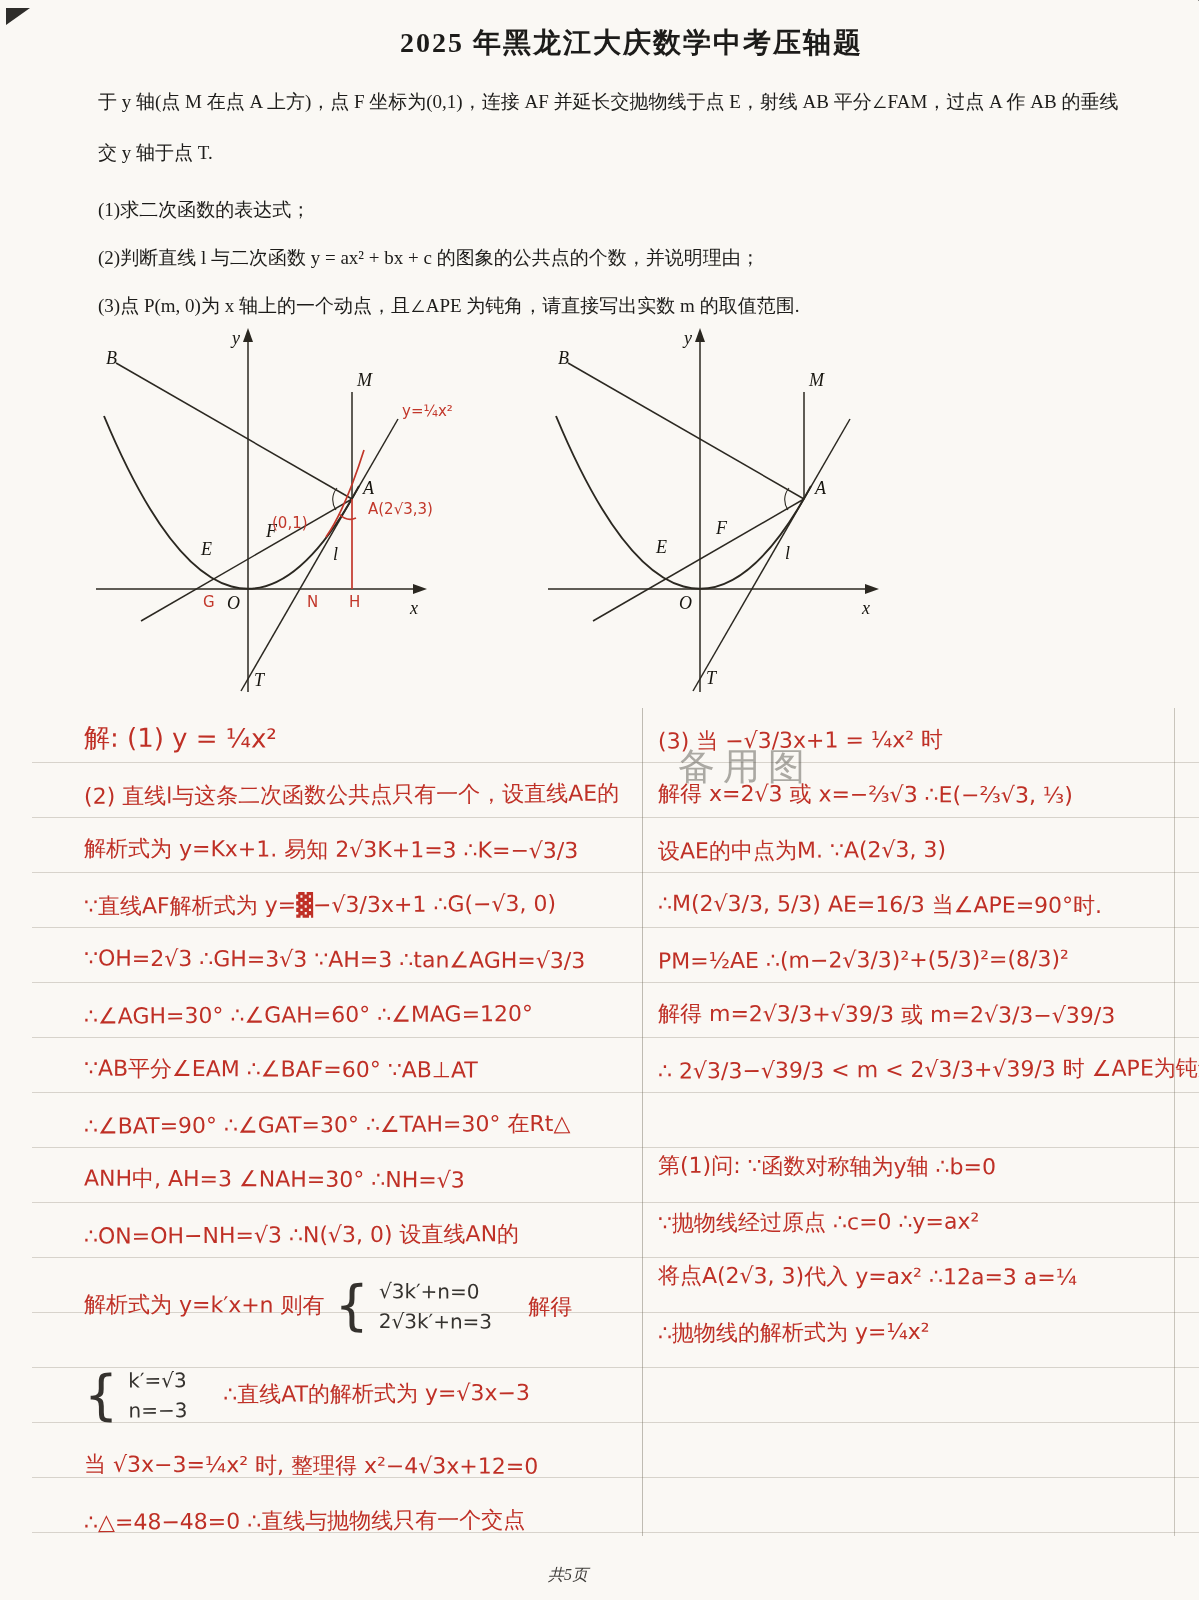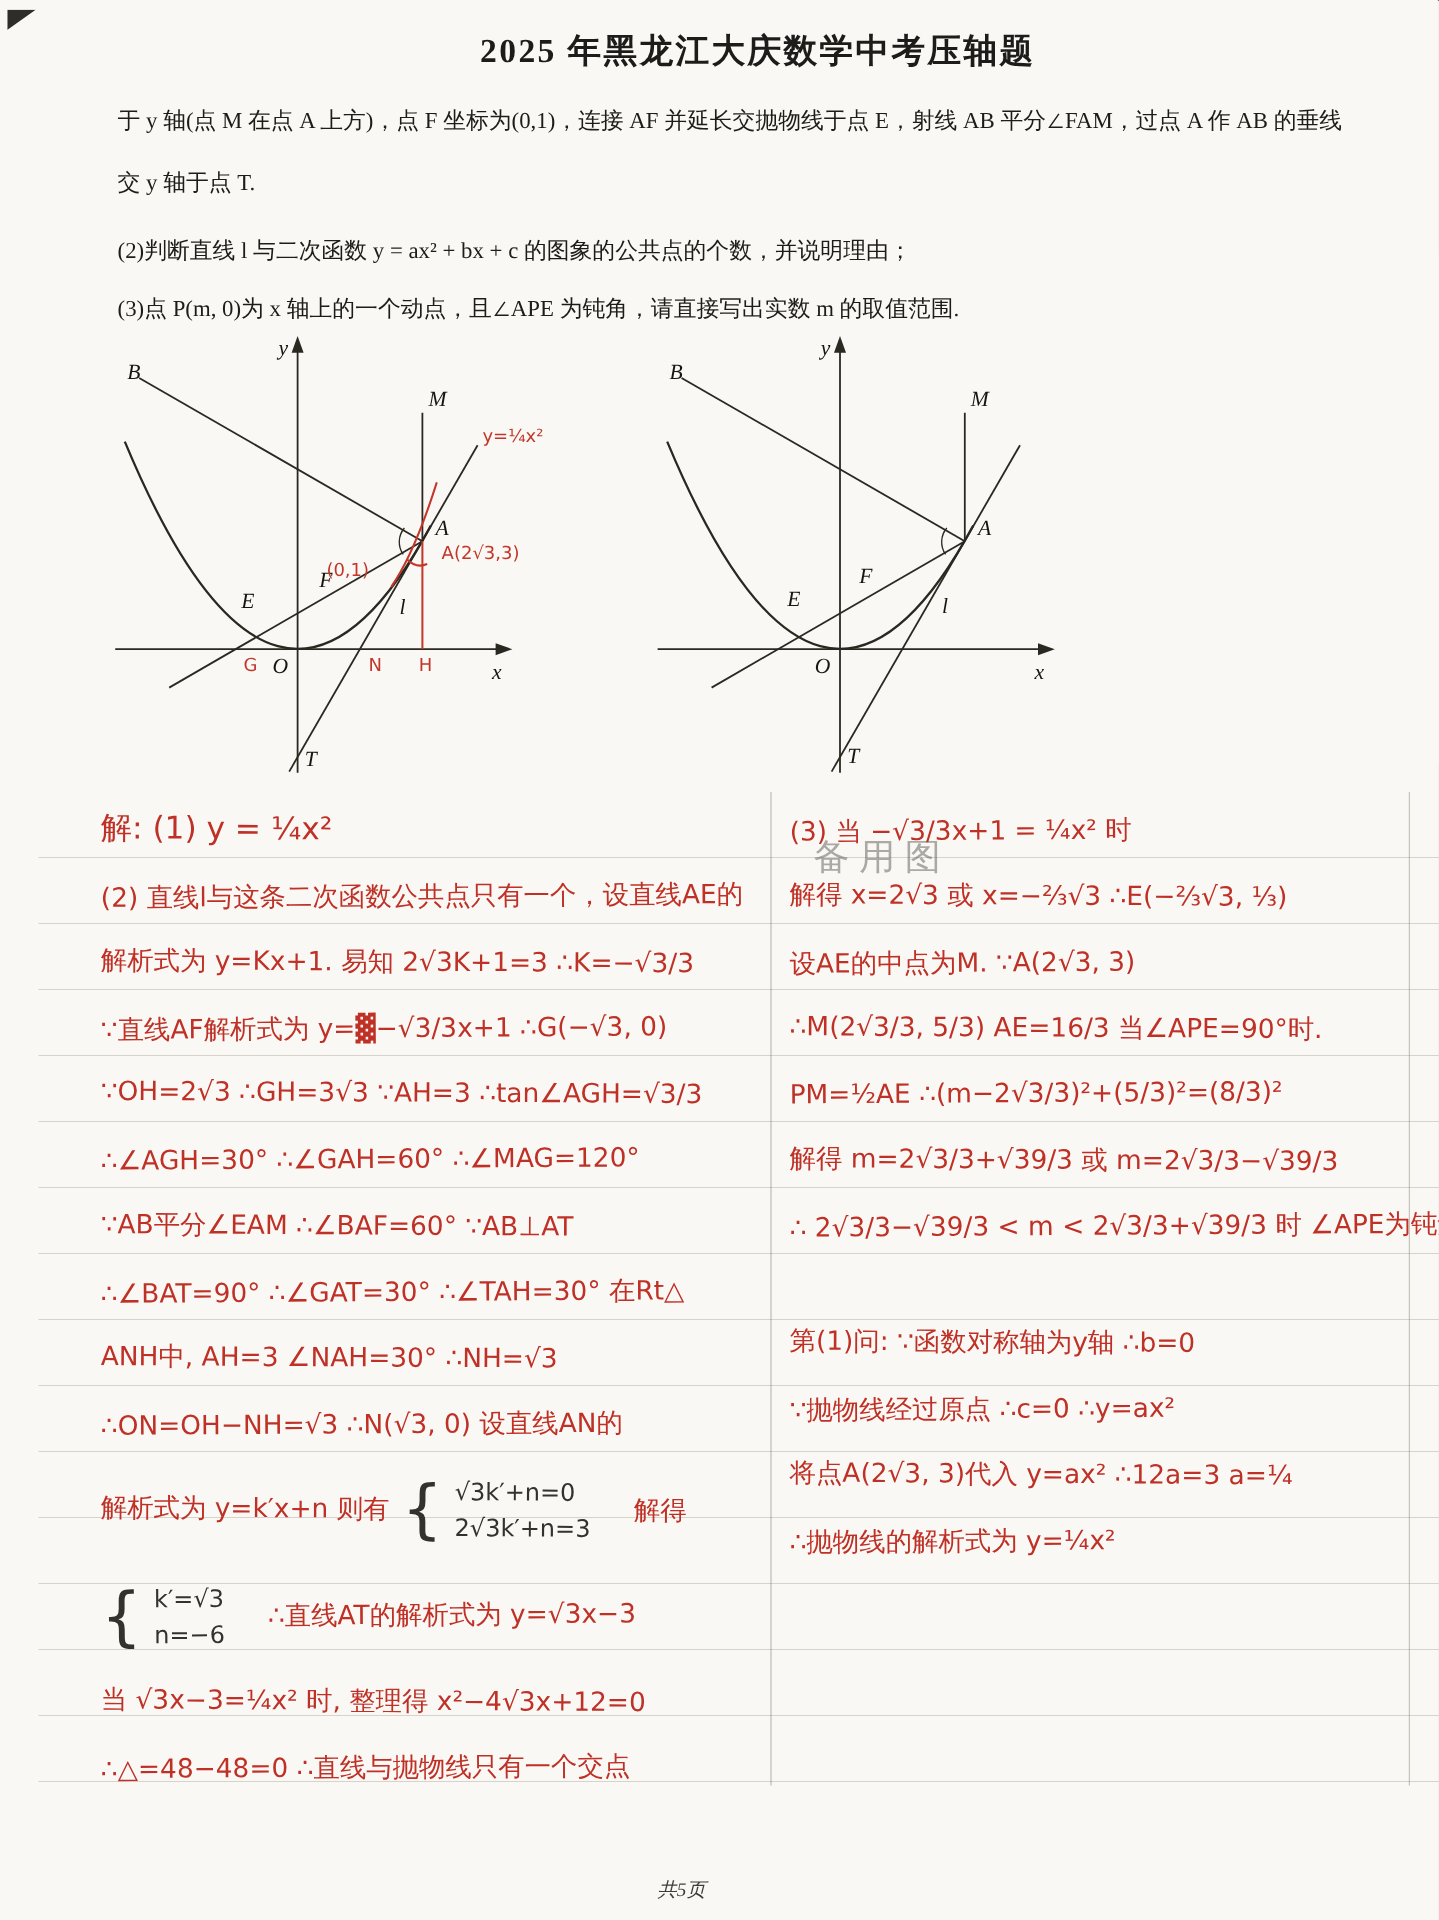--- a/index.html
+++ b/index.html
@@ -53,41 +53,42 @@
   .line:nth-child(2n)   { transform:rotate(-0.35deg); }
   .line:nth-child(2n+1) { transform:rotate(0.3deg); }
   .l-big { font-size:26px; }
   .dark { color:#35322e; }
   .brace { font-size:54px; font-weight:400; line-height:.9; }
   .sys { display:flex; flex-direction:column; font-size:20px; line-height:1.5; }
   .sys-row { min-height:88px; }
   .solve-label { margin-left:26px; }
   .gap-top { margin-top:42px; }
   .watermark { position:absolute; top:30px; left:20px; z-index:0;
-    font-size:30px; letter-spacing:8px; color:rgba(92,90,82,.5);
+    font-size:37px; letter-spacing:8px; color:rgba(92,90,82,.5);
     font-family:"DejaVu Sans", sans-serif; }
   .col .line { position:relative; z-index:1; }
 
   .footer { position:absolute; bottom:14px; left:548px; font-size:16px;
     color:#3f3d3a;font-style:italic; }
 </style>
 </head>
 <body>
 
 <div class="page">
 
   <div class="corner-tl"></div>
   <div class="corner-tr"></div>
   <div class="edge-smudge"></div>
 
   <h1 class="title">2025 年黑龙江大庆数学中考压轴题</h1>
 
   <div class="problem">
     <p class="p-body">于 y 轴(点 M 在点 A 上方)，点 F 坐标为(0,1)，连接 AF 并延长交抛物线于点 E，射线 AB 平分∠FAM，过点 A 作 AB 的垂线</p>
     <p class="p-body">交 y 轴于点 T.</p>
+    <p class="p-item">(1)求二次函数的表达式；</p>
     <p class="p-item">(2)判断直线 l 与二次函数 y = ax² + bx + c 的图象的公共点的个数，并说明理由；</p>
     <p class="p-item">(3)点 P(m, 0)为 x 轴上的一个动点，且∠APE 为钝角，请直接写出实数 m 的取值范围.</p>
   </div>
 
   <div class="figures">
 
     <svg class="fig" viewBox="0 0 400 400">
       <line class="geo" x1="162" y1="12" x2="162" y2="368"></line>
       <polygon points="162,4 157,18 167,18" fill="#2b2821"></polygon>
       <line class="geo" x1="10" y1="265" x2="334" y2="265"></line>
@@ -170,21 +171,21 @@
           <span>√3k′+n=0</span>
           <span>2√3k′+n=3</span>
         </span>
         <span class="solve-label">解得</span>
       </div>
 
       <div class="line sys-row">
         <span class="brace dark">{</span>
         <span class="sys dark">
           <span>k′=√3</span>
-          <span>n=−6</span>
+          <span>n=−3</span>
         </span>
         <span class="solve-label">∴直线AT的解析式为 y=√3x−3</span>
       </div>
 
       <div class="line">当 √3x−3=¼x² 时,  整理得 x²−4√3x+12=0</div>
       <div class="line">∴△=48−48=0   ∴直线与抛物线只有一个交点</div>
     </div>
 
     <div class="col col-right">
       <div class="watermark">备用图</div>

